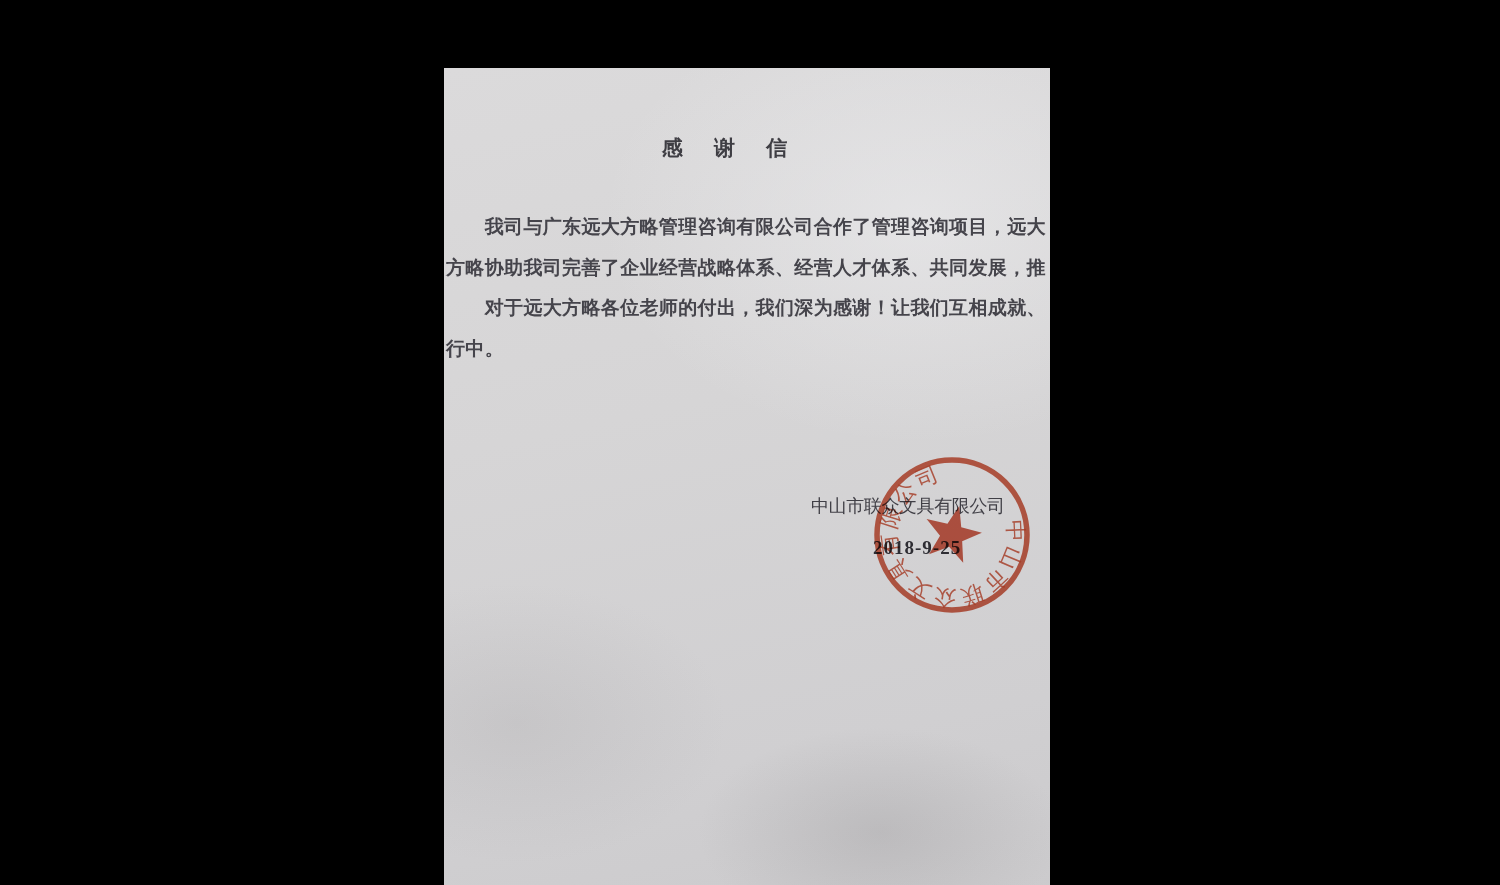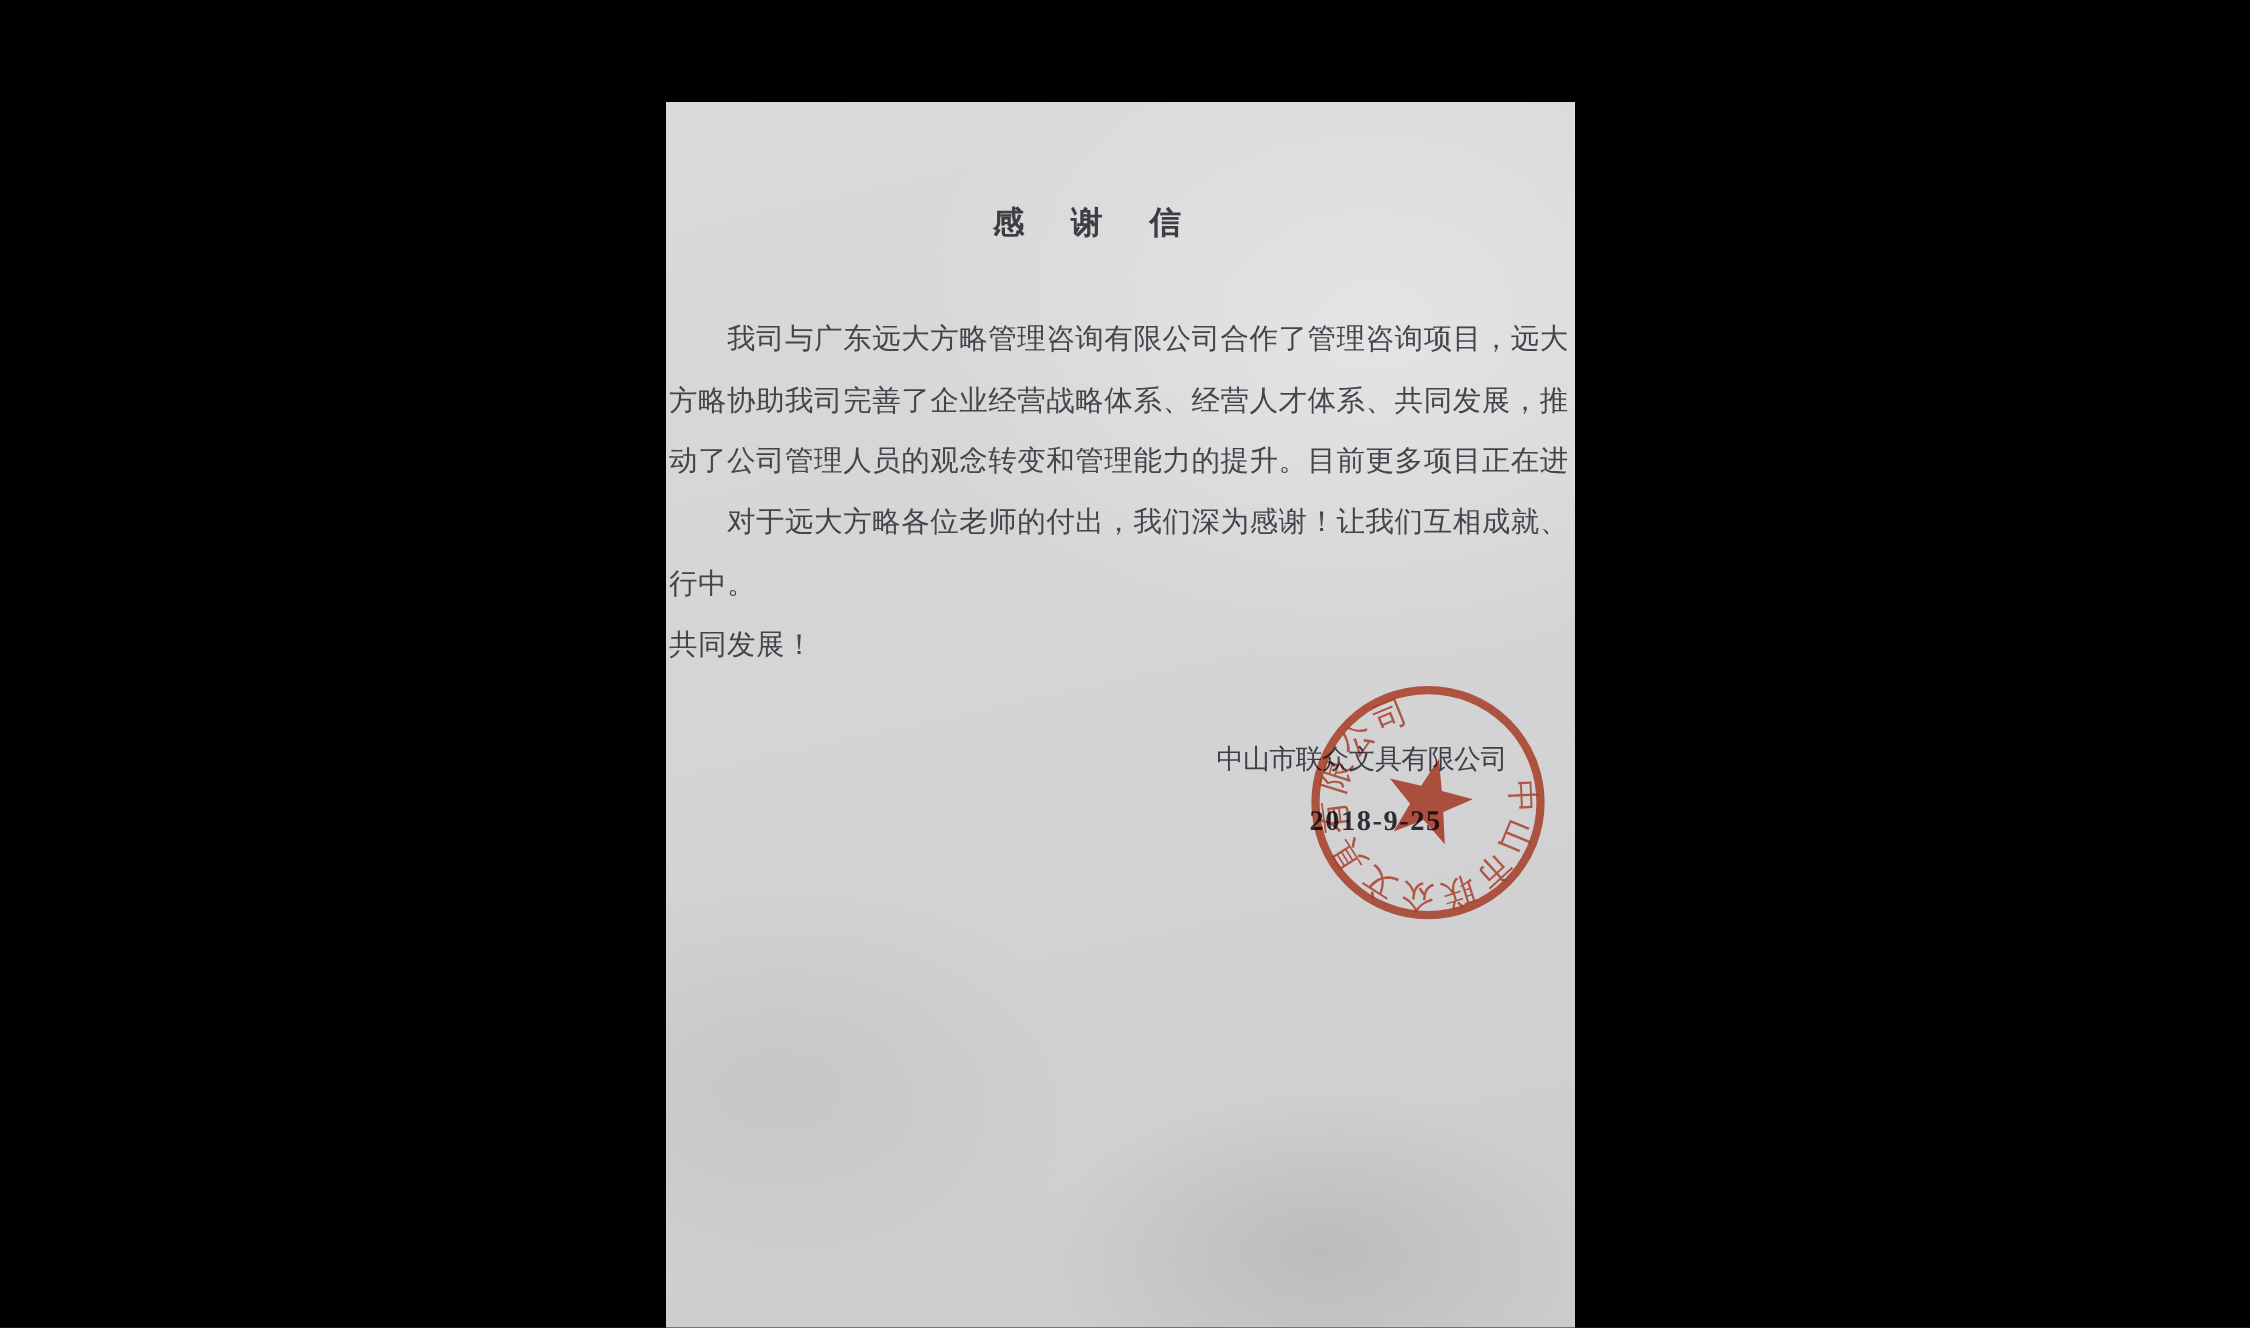--- a/index.html
+++ b/index.html
@@ -46,21 +46,21 @@
     position: absolute;
     left: 2px;
     top: 139px;
     width: 600px;
     font-size: 19px;
     line-height: 40.7px;
     letter-spacing: 0.35px;
     color: #45444b;
     text-align: left;
   }
-  .body-line { white-space: nowrap; }
+  .body-line { white-space: nowrap; font-weight: bold; }
   .letter-signature {
     position: absolute;
     left: 367px;
     top: 426px;
     font-size: 18px;
     letter-spacing: -0.4px;
     color: #403f46;
     white-space: nowrap;
   }
   .letter-date {
@@ -87,24 +87,22 @@
 <body>
 
 <div class="stage">
   <div class="photo">
 
     <div class="letter-title">感 谢 信</div>
 
     <div class="letter-body">
       <div class="body-line">　　我司与广东远大方略管理咨询有限公司合作了管理咨询项目，远大</div>
       <div class="body-line">方略协助我司完善了企业经营战略体系、经营人才体系、共同发展，推</div>
-      <div class="body-line">动了公司管理人员的观念转变和管理能力的提升。目前更多项目正在进</div>
       <div class="body-line">　　对于远大方略各位老师的付出，我们深为感谢！让我们互相成就、</div>
       <div class="body-line">行中。</div>
-      <div class="body-line">共同发展！</div>
     </div>
 
     <div class="letter-signature">中山市联众文具有限公司</div>
 
     <div class="letter-date">2018-9-25</div>
 
     <div class="stamp">
       <svg width="170" height="170" viewBox="0 0 170 170" xmlns="http://www.w3.org/2000/svg">
 
         <circle cx="85" cy="85" r="75" fill="none" stroke="#c8492e" stroke-width="5.5" opacity="0.85"></circle>

